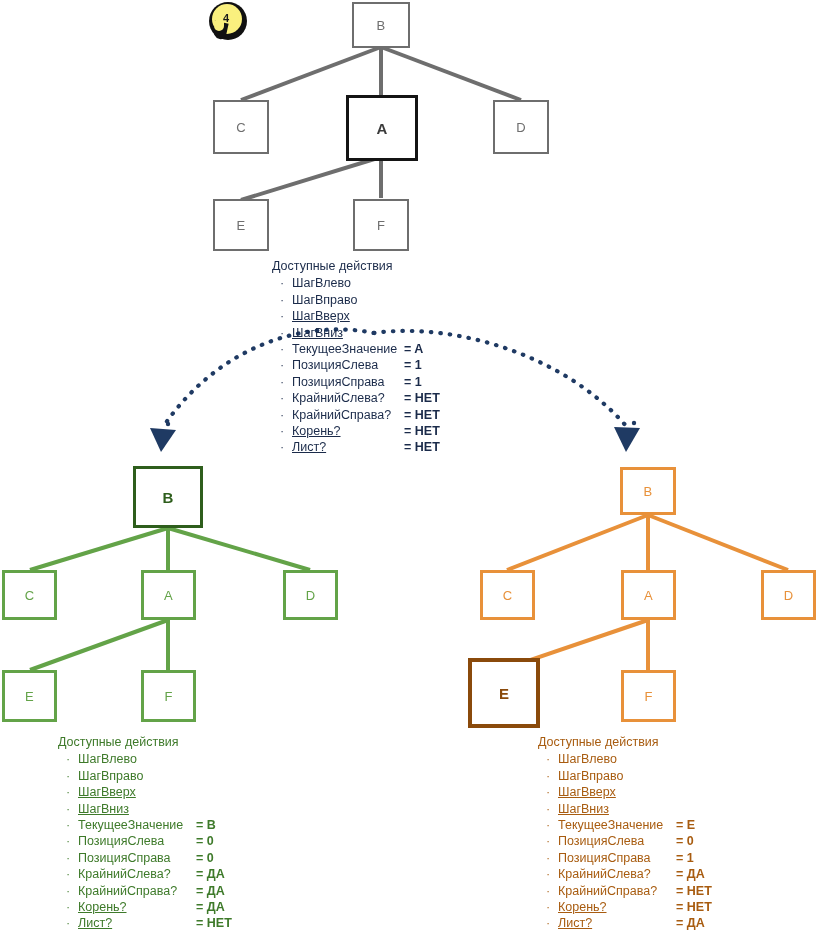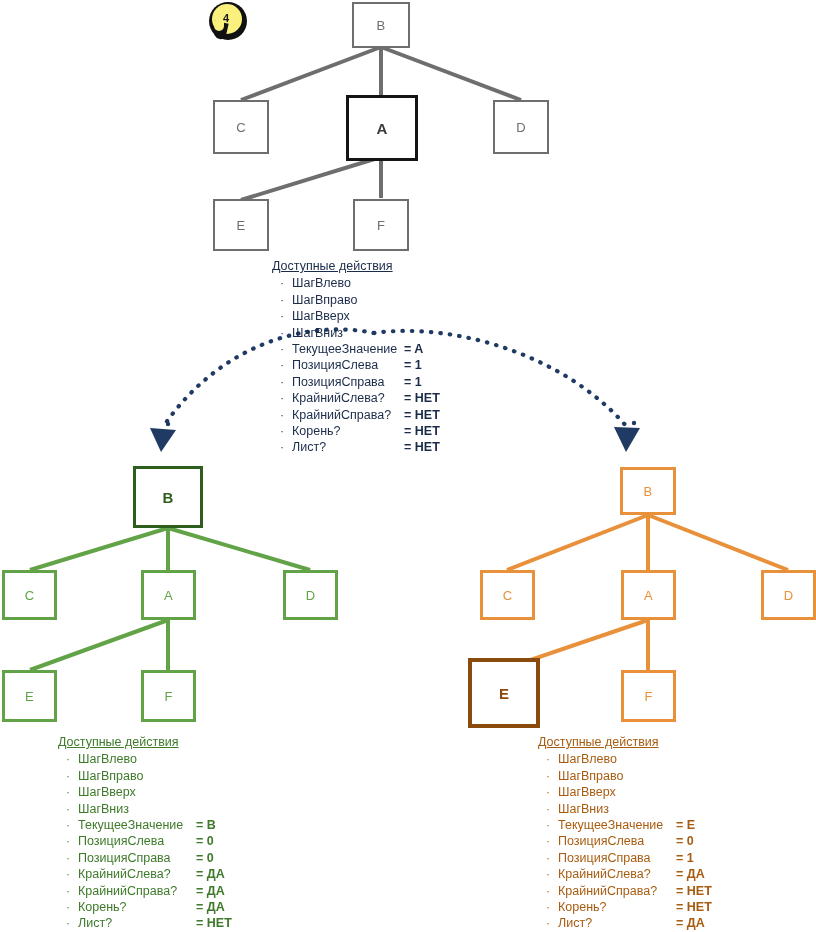--- a/index.html
+++ b/index.html
@@ -45,25 +45,25 @@
     background:#FAF07E;border-radius:0 0 60% 60%;
   }
   .badge .num{
     position:absolute;left:0;top:0;width:34px;height:32px;
     display:flex;align-items:center;justify-content:center;
     font-size:11px;font-weight:bold;color:#1a1a1a;
   }
 
   
   .actions{position:absolute;font-size:12.5px;line-height:16.4px;white-space:nowrap;}
-  .actions .ttl{margin-bottom:1px;text-decoration:underline;}
+  .actions .ttl{margin-bottom:1px;}
   .actions .row{display:flex;align-items:baseline;}
   .actions .bul{width:20px;text-align:center;flex:0 0 20px;font-size:11px;}
   .actions .nm{display:inline-block;}
-  .actions .nm.u{}
+  .actions .nm.u{text-decoration:underline;}
   .actions .vl{font-weight:bold;display:inline-block;}
 
   .actions.k-dark{color:#1b2b4a;}
   .actions.k-green{color:#3E7A2A;}
   .actions.k-orange{color:#A85C10;}
 </style>
 </head>
 <body>
 
 <div class="stage">

